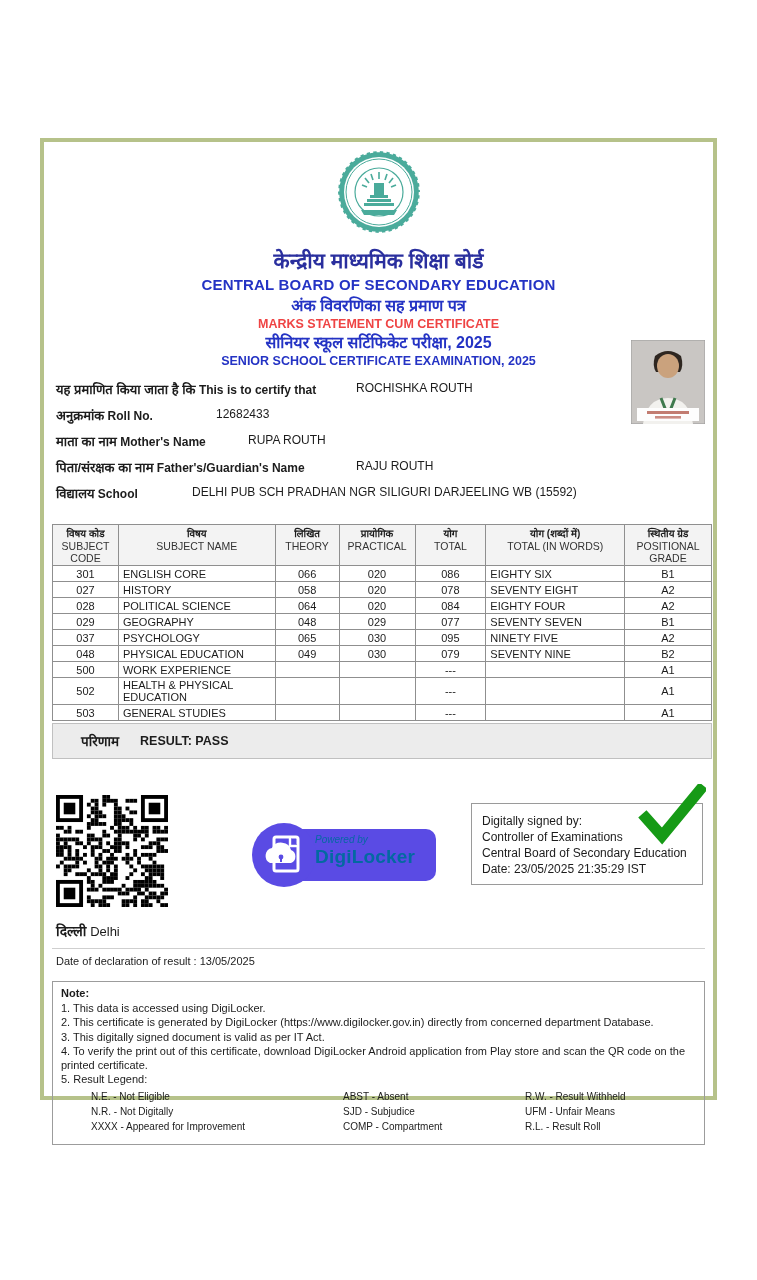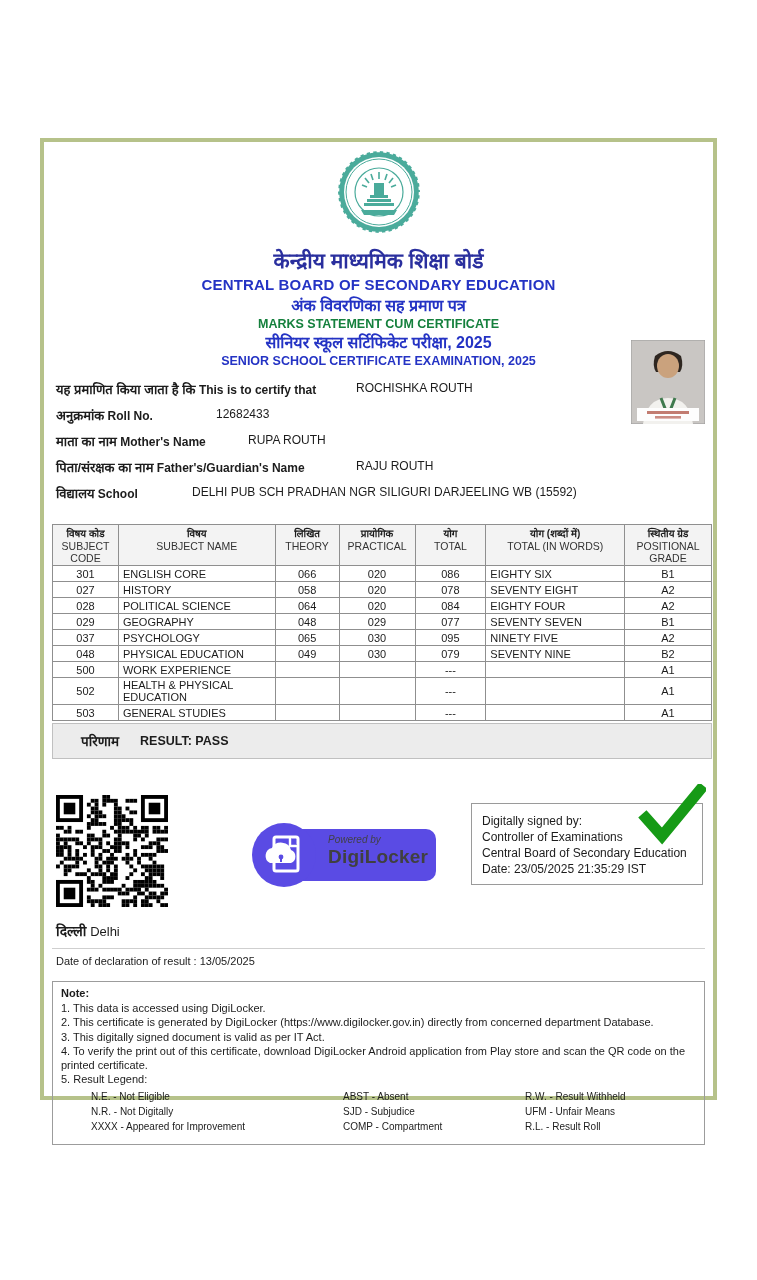--- a/index.html
+++ b/index.html
@@ -12,21 +12,21 @@
   .frame {
     position:absolute; left:40px; top:138px; width:677px; height:962px;
     border:4px solid #b6c28a; background:#fff; padding:4px 8px;
   }
   
   .header { text-align:center; padding-top:2px; }
   .logo-wrap { display:flex; justify-content:center; }
   .t-hi1 { color:#2a2f9e; font-size:21px; font-weight:bold; margin-top:2px; }
   .t-en1 { color:#2433c4; font-size:15px; font-weight:bold; letter-spacing:.2px; margin-top:2px; }
   .t-hi2 { color:#2433c4; font-size:16px; font-weight:bold; margin-top:1px; }
-  .t-en2 { color:#15803d; font-size:12.5px; font-weight:bold; margin-top:1px; }
+  .t-en2 { color:#ef4444; font-size:12.5px; font-weight:bold; margin-top:1px; }
   .t-hi3 { color:#2433c4; font-size:16px; font-weight:bold; }
   .t-en3 { color:#2433c4; font-size:12.5px; font-weight:bold; margin-top:1px; }
   
   .info { margin:12px 0 0 4px; }
   .info-row { position:relative; height:26px; font-size:12px; }
   .lbl-hi { font-weight:bold; font-size:13px; }
   .lbl-en { font-weight:bold; font-size:12px; }
   .val { position:absolute; top:1px; font-size:12px; white-space:nowrap; }
   .v-name { left:300px; } .v-roll { left:160px; } .v-mother { left:192px; }
   .v-father { left:300px; } .v-school { left:136px; }
@@ -46,21 +46,21 @@
     height:36px; display:flex; align-items:center; padding-left:28px; gap:21px;
   }
   .result-strip .r-hi { font-weight:bold; font-size:13.5px; }
   .result-strip .r-en { font-weight:bold; font-size:12.5px; }
   
   .verify-row { display:flex; margin:36px 2px 0 2px; position:relative; }
   .qr { width:112px; height:112px; margin-left:2px; }
   .dl-badge { position:relative; width:184px; height:64px; margin-left:84px; margin-top:28px; }
   .dl-pill { position:absolute; left:30px; top:6px; right:0; bottom:6px; background:#5a4be4; border-radius:10px; }
   .dl-circle { position:absolute; left:0; top:0; width:64px; height:64px; border-radius:50%; background:#5a4be4; }
-  .dl-text { position:absolute; left:76px; top:11px; color:#404040; }
+  .dl-text { position:absolute; left:63px; top:11px; color:#0369a1; }
   .dl-powered { font-size:10px; font-style:italic; opacity:.95; }
   .dl-name { font-size:19px; font-weight:bold; letter-spacing:.2px; margin-top:1px; }
   .sig-box {
     margin-left:auto; width:232px; border:1px solid #9a9a9a; background:#fff;
     padding:9px 10px; font-size:12px; line-height:16px; position:relative; margin-top:8px; height:82px;
   }
   .check { position:absolute; right:-4px; top:-20px; }
   
   .place { margin:14px 0 0 4px; font-size:13px; }
   .place .p-hi { font-weight:bold; font-size:14px; }

